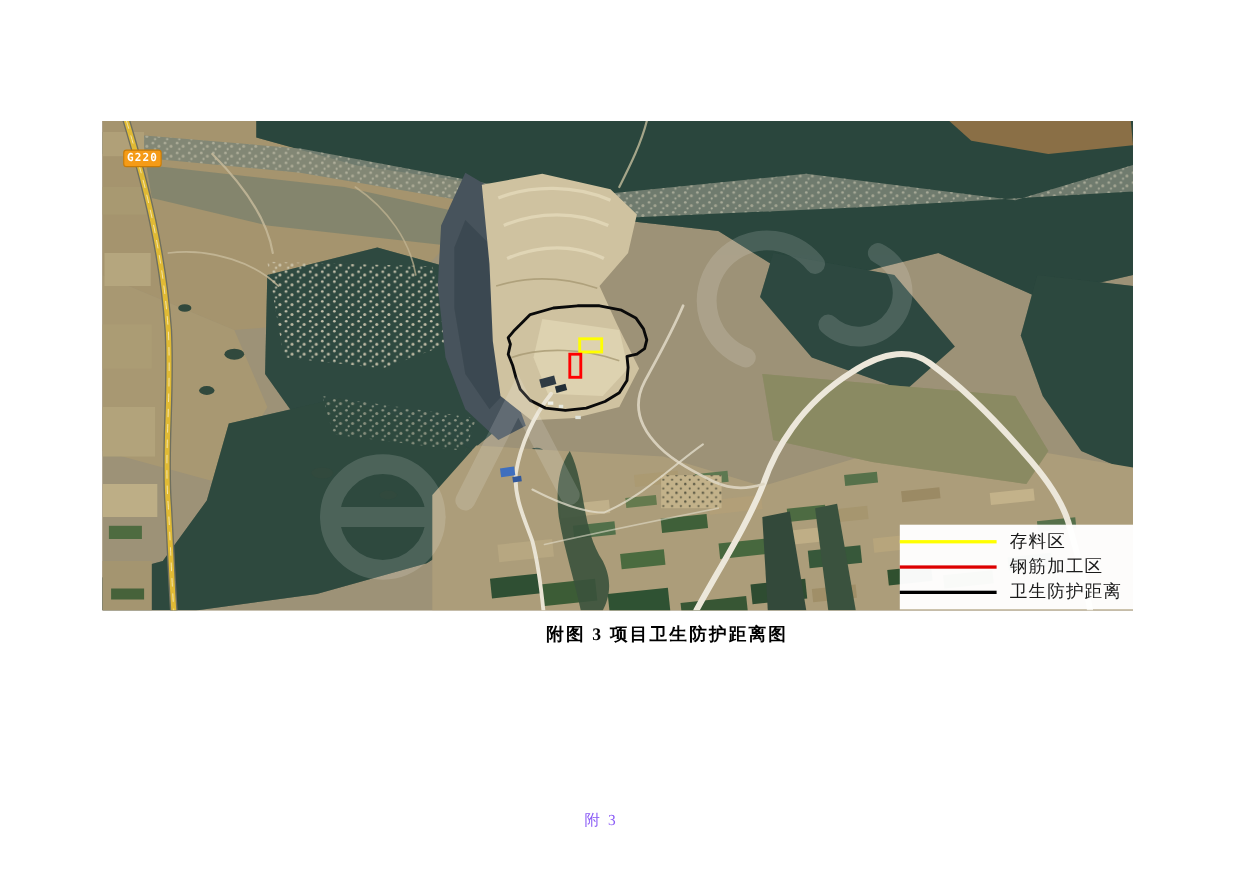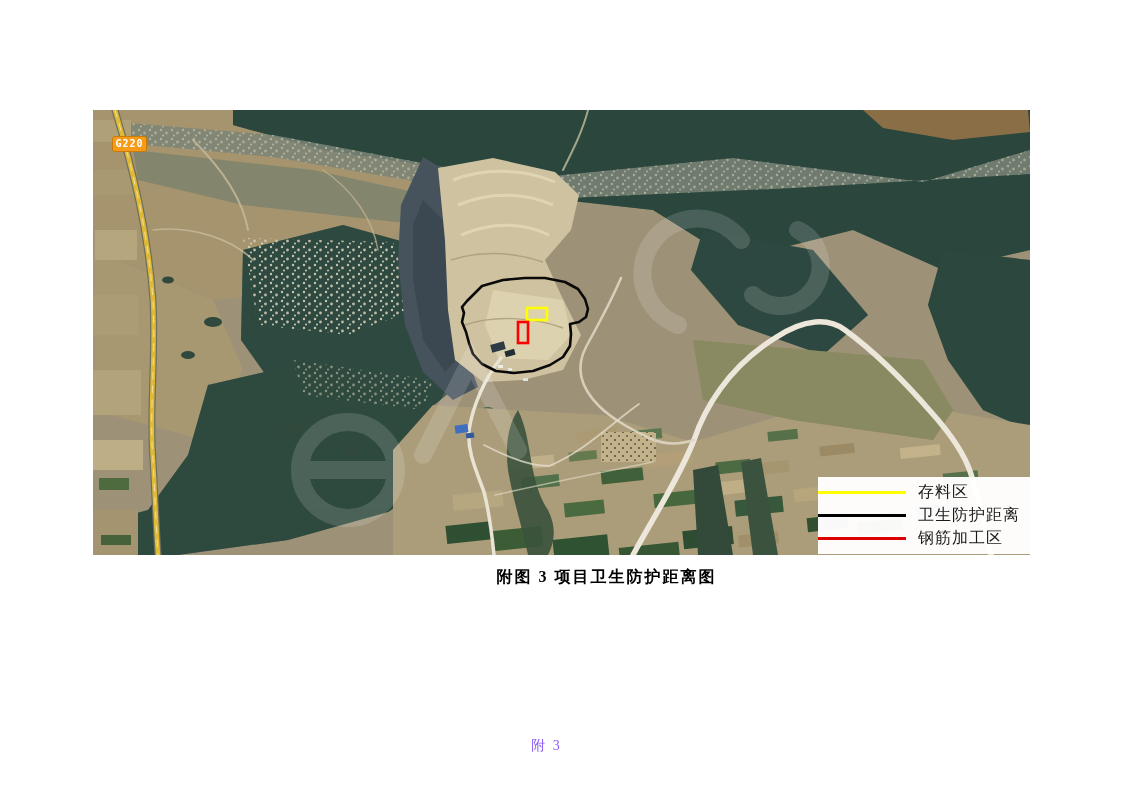--- a/index.html
+++ b/index.html
@@ -230,27 +230,27 @@
     </svg>
 
     <div class="g220">G220</div>
 
     <div class="legend">
       <div class="legend-row">
         <span class="legend-line sw-yellow"></span>
         <span class="legend-label">存料区</span>
       </div>
       <div class="legend-row">
+        <span class="legend-line sw-red"></span>
+        <span class="legend-label">钢筋加工区</span>
+      </div>
+      <div class="legend-row">
         <span class="legend-line sw-black"></span>
         <span class="legend-label">卫生防护距离</span>
       </div>
-      <div class="legend-row">
-        <span class="legend-line sw-red"></span>
-        <span class="legend-label">钢筋加工区</span>
-      </div>
     </div>
   </div>
 
   <div class="caption">附图 3  项目卫生防护距离图</div>
 
   <div class="pagenum">附 3</div>
 
 </div>
 
 </body></html>

